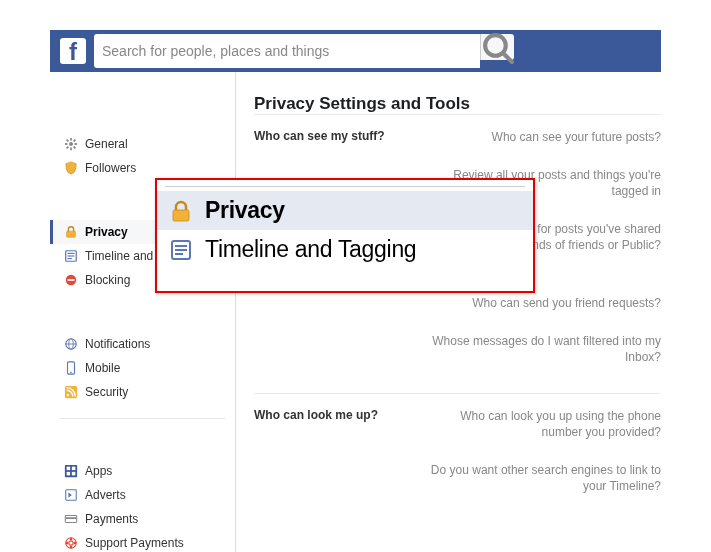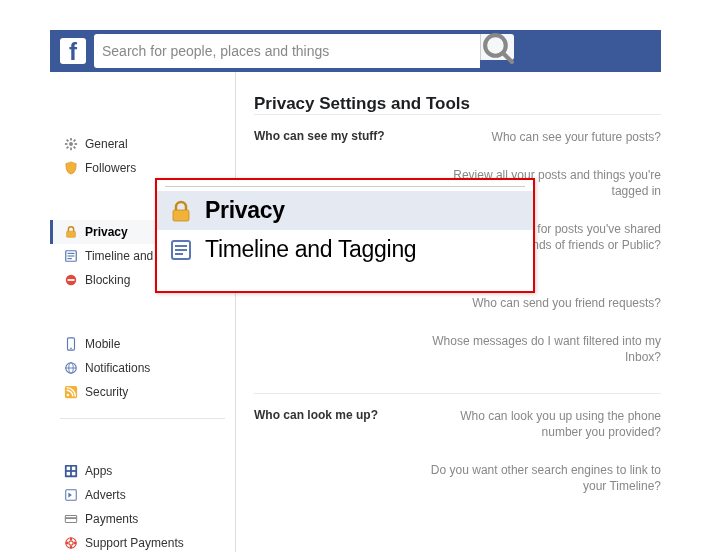--- a/index.html
+++ b/index.html
@@ -252,35 +252,35 @@
             </svg>
         </span>
         <span>Blocking</span>
       </div>
     </div>
 
     <div class="side-group">
       <div class="side-item">
         <span class="side-icon">
           <svg viewBox="0 0 16 16">
-              <rect x="4" y="1" width="8" height="14" rx="1.5" fill="none" stroke="#5a78b3" stroke-width="1.3"></rect>
-              <circle cx="8" cy="13" r="0.9" fill="#5a78b3"></circle>
-            </svg>
-        </span>
-        <span>Mobile</span>
-      </div>
-      <div class="side-item">
-        <span class="side-icon">
-          <svg viewBox="0 0 16 16">
               <circle cx="8" cy="8" r="6" fill="none" stroke="#5a78b3" stroke-width="1.3"></circle>
               <ellipse cx="8" cy="8" rx="2.5" ry="6" fill="none" stroke="#5a78b3" stroke-width="1"></ellipse>
               <line x1="2" y1="8" x2="14" y2="8" stroke="#5a78b3" stroke-width="1"></line>
             </svg>
         </span>
         <span>Notifications</span>
+      </div>
+      <div class="side-item">
+        <span class="side-icon">
+          <svg viewBox="0 0 16 16">
+              <rect x="4" y="1" width="8" height="14" rx="1.5" fill="none" stroke="#5a78b3" stroke-width="1.3"></rect>
+              <circle cx="8" cy="13" r="0.9" fill="#5a78b3"></circle>
+            </svg>
+        </span>
+        <span>Mobile</span>
       </div>
       <div class="side-item">
         <span class="side-icon">
           <svg viewBox="0 0 16 16">
               <rect x="1" y="1" width="14" height="14" rx="2" fill="#f2b23a"></rect>
               <circle cx="4.5" cy="11.5" r="1.4" fill="#fff"></circle>
               <path d="M3 6 a7 7 0 0 1 7 7" fill="none" stroke="#fff" stroke-width="1.6"></path>
               <path d="M3 3 a10 10 0 0 1 10 10" fill="none" stroke="#fff" stroke-width="1.6"></path>
             </svg>
         </span>

